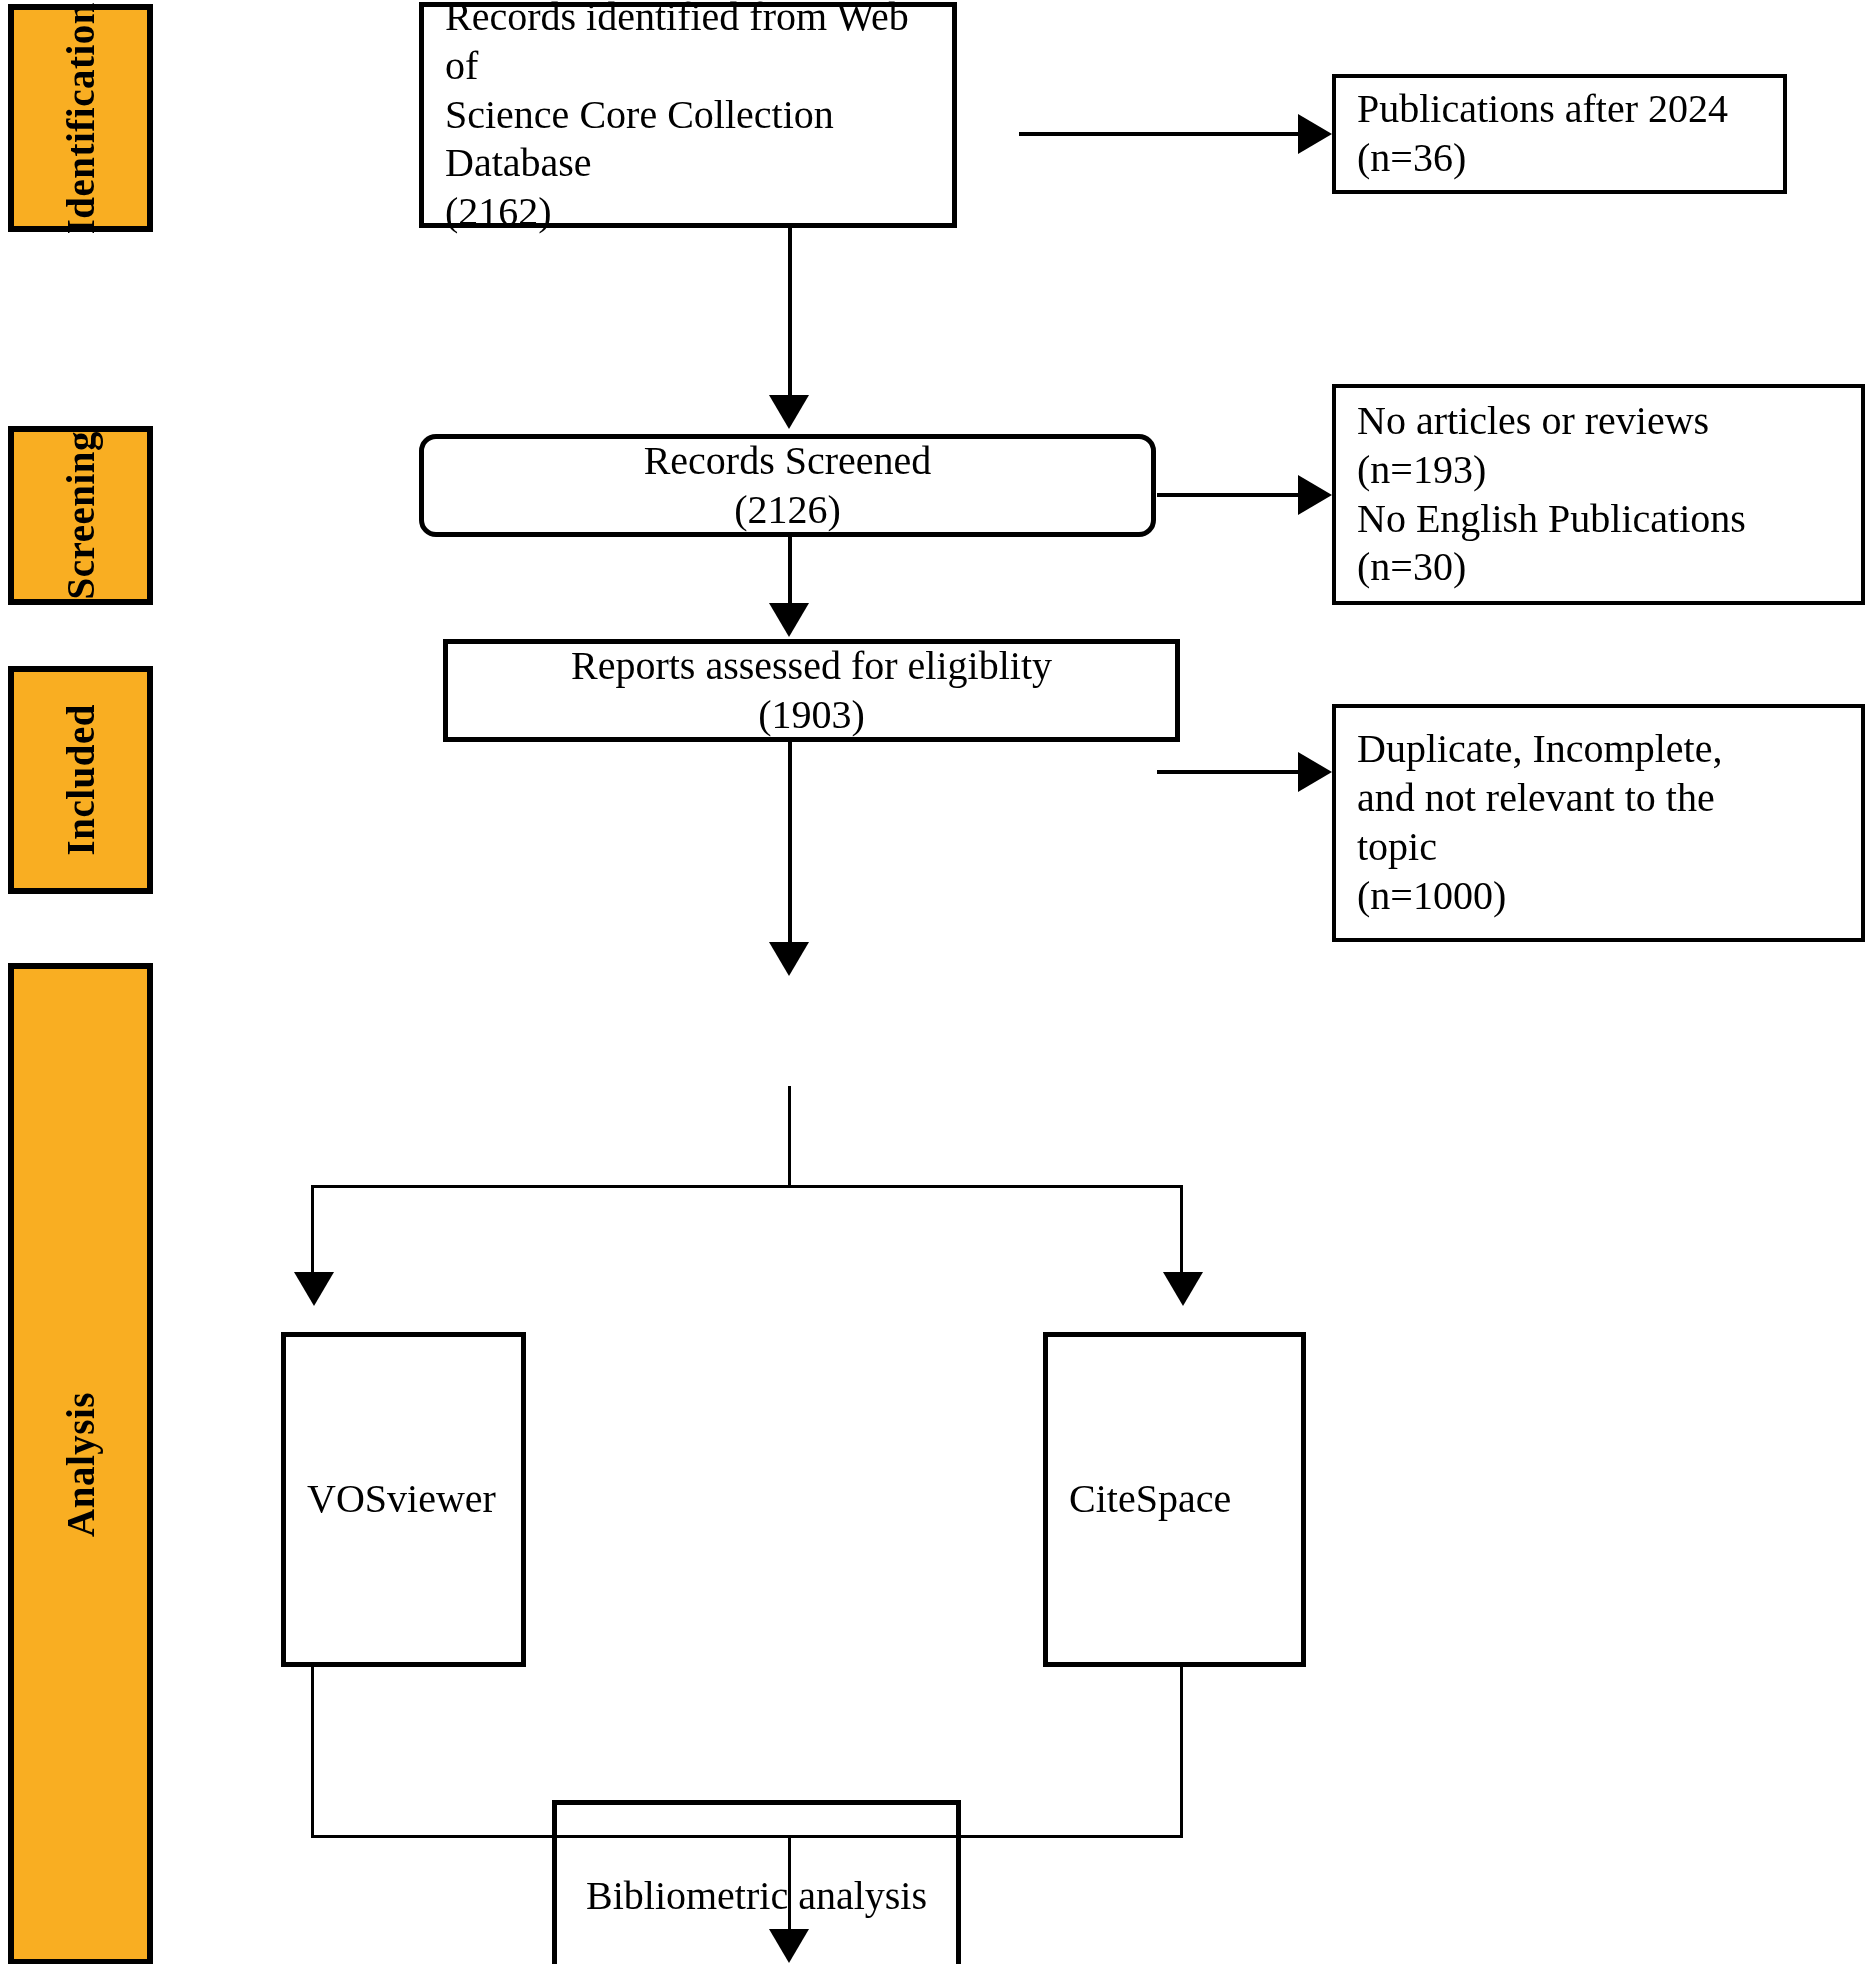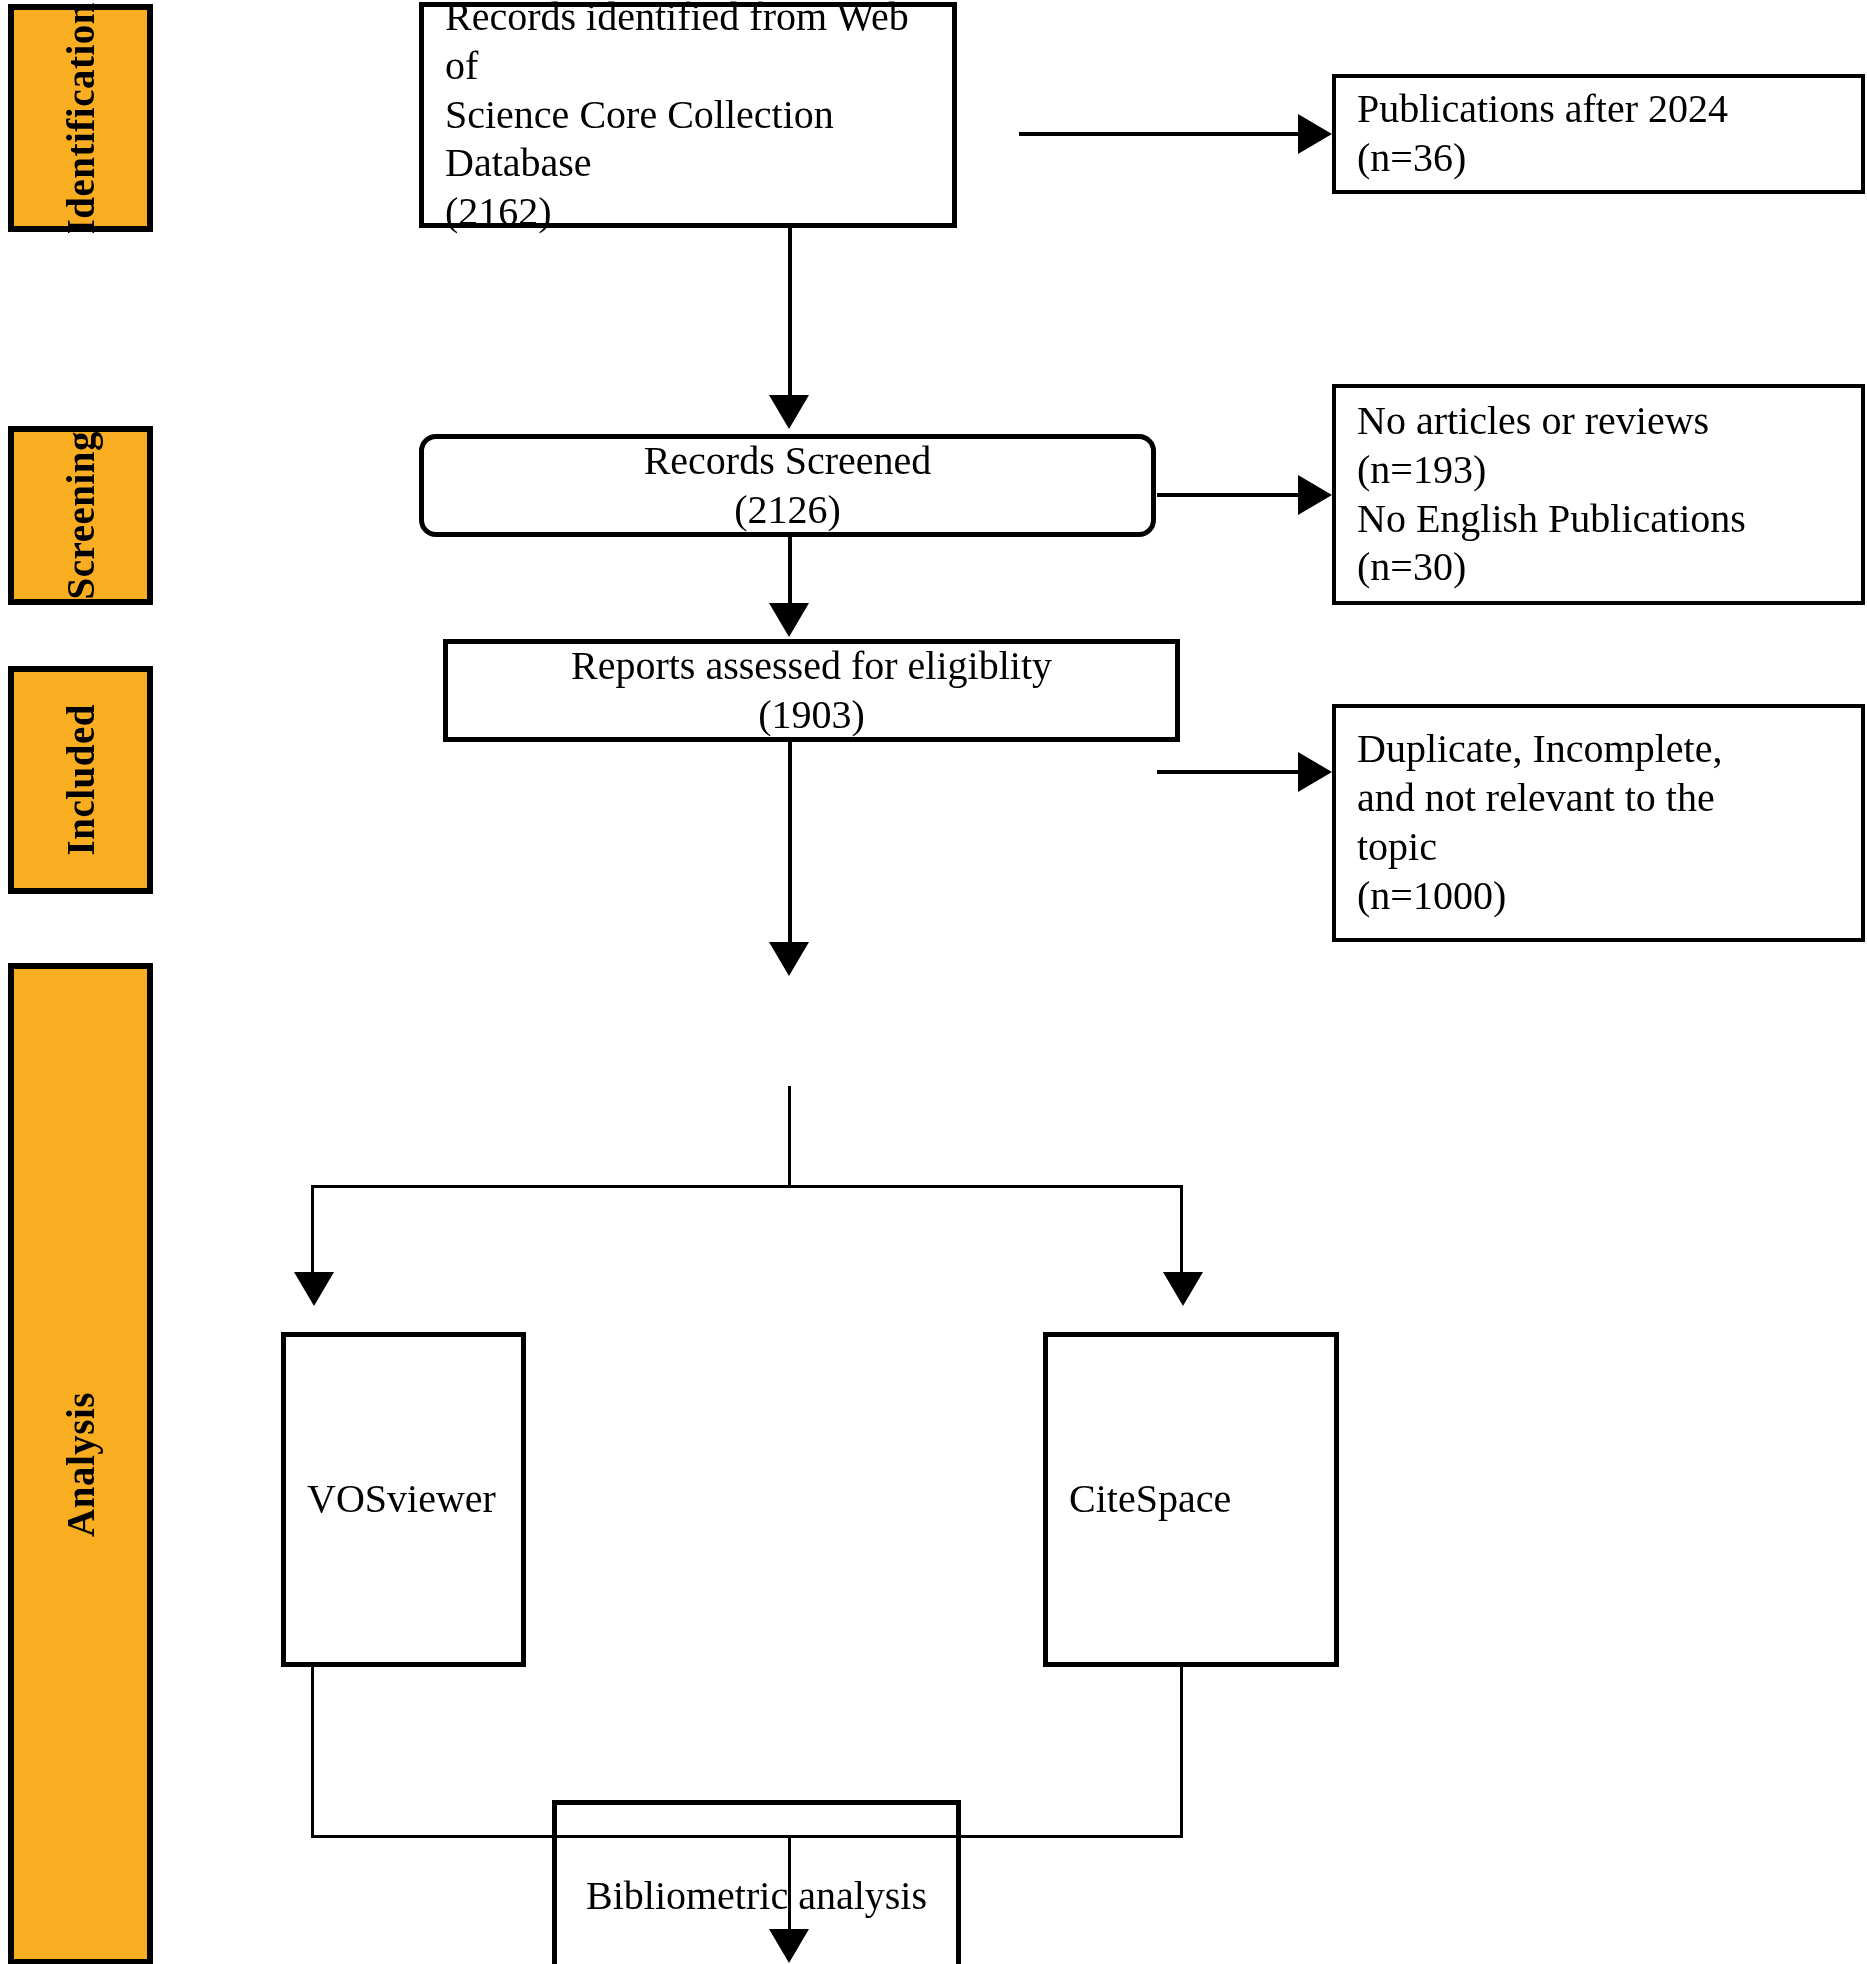--- a/index.html
+++ b/index.html
@@ -121,21 +121,21 @@
     <div class="txt">Records Screened
 (2126)</div>
   </div>
 
   <div class="flow-box align-center" style="left:419px; top:639px; width:737px; height:103px;margin-left:24px;">
     <div class="txt">Reports assessed for eligiblity
 (1903)</div>
   </div>
 
 
-  <div class="flow-box align-left thin-border" style="left:1332px; top:74px; width:533px; height:120px;justify-content:center;">
+  <div class="flow-box align-left thin-border" style="left:1332px; top:74px; width:455px; height:120px;justify-content:center;">
     <div class="txt">Publications after 2024
 (n=36)</div>
   </div>
 
   <div class="flow-box align-left thin-border" style="left:1332px; top:384px; width:533px; height:221px;">
     <div class="txt">No articles or reviews
 (n=193)
 No English Publications
 (n=30)</div>
   </div>
@@ -144,21 +144,21 @@
     <div class="txt">Duplicate, Incomplete,
 and not relevant to the
 topic
 (n=1000)</div>
   </div>
 
   <div class="flow-box align-left" style="left:281px; top:1332px; width:245px; height:335px;">
     <div class="txt">VOSviewer</div>
   </div>
 
-  <div class="flow-box align-left" style="left:1043px; top:1332px; width:296px; height:335px;">
+  <div class="flow-box align-left" style="left:1043px; top:1332px; width:263px; height:335px;">
     <div class="txt">CiteSpace</div>
   </div>
 
   <div class="flow-box align-center" style="left:552px; top:1771px; width:409px; height:193px;margin-top:29px;">
     <div class="txt">Bibliometric analysis</div>
   </div>
 
   <div class="vline" style="left:788px; top:228px; height:168px;"></div>
   <div class="arrow-down" style="left:769px; top:395px;"></div>
 

